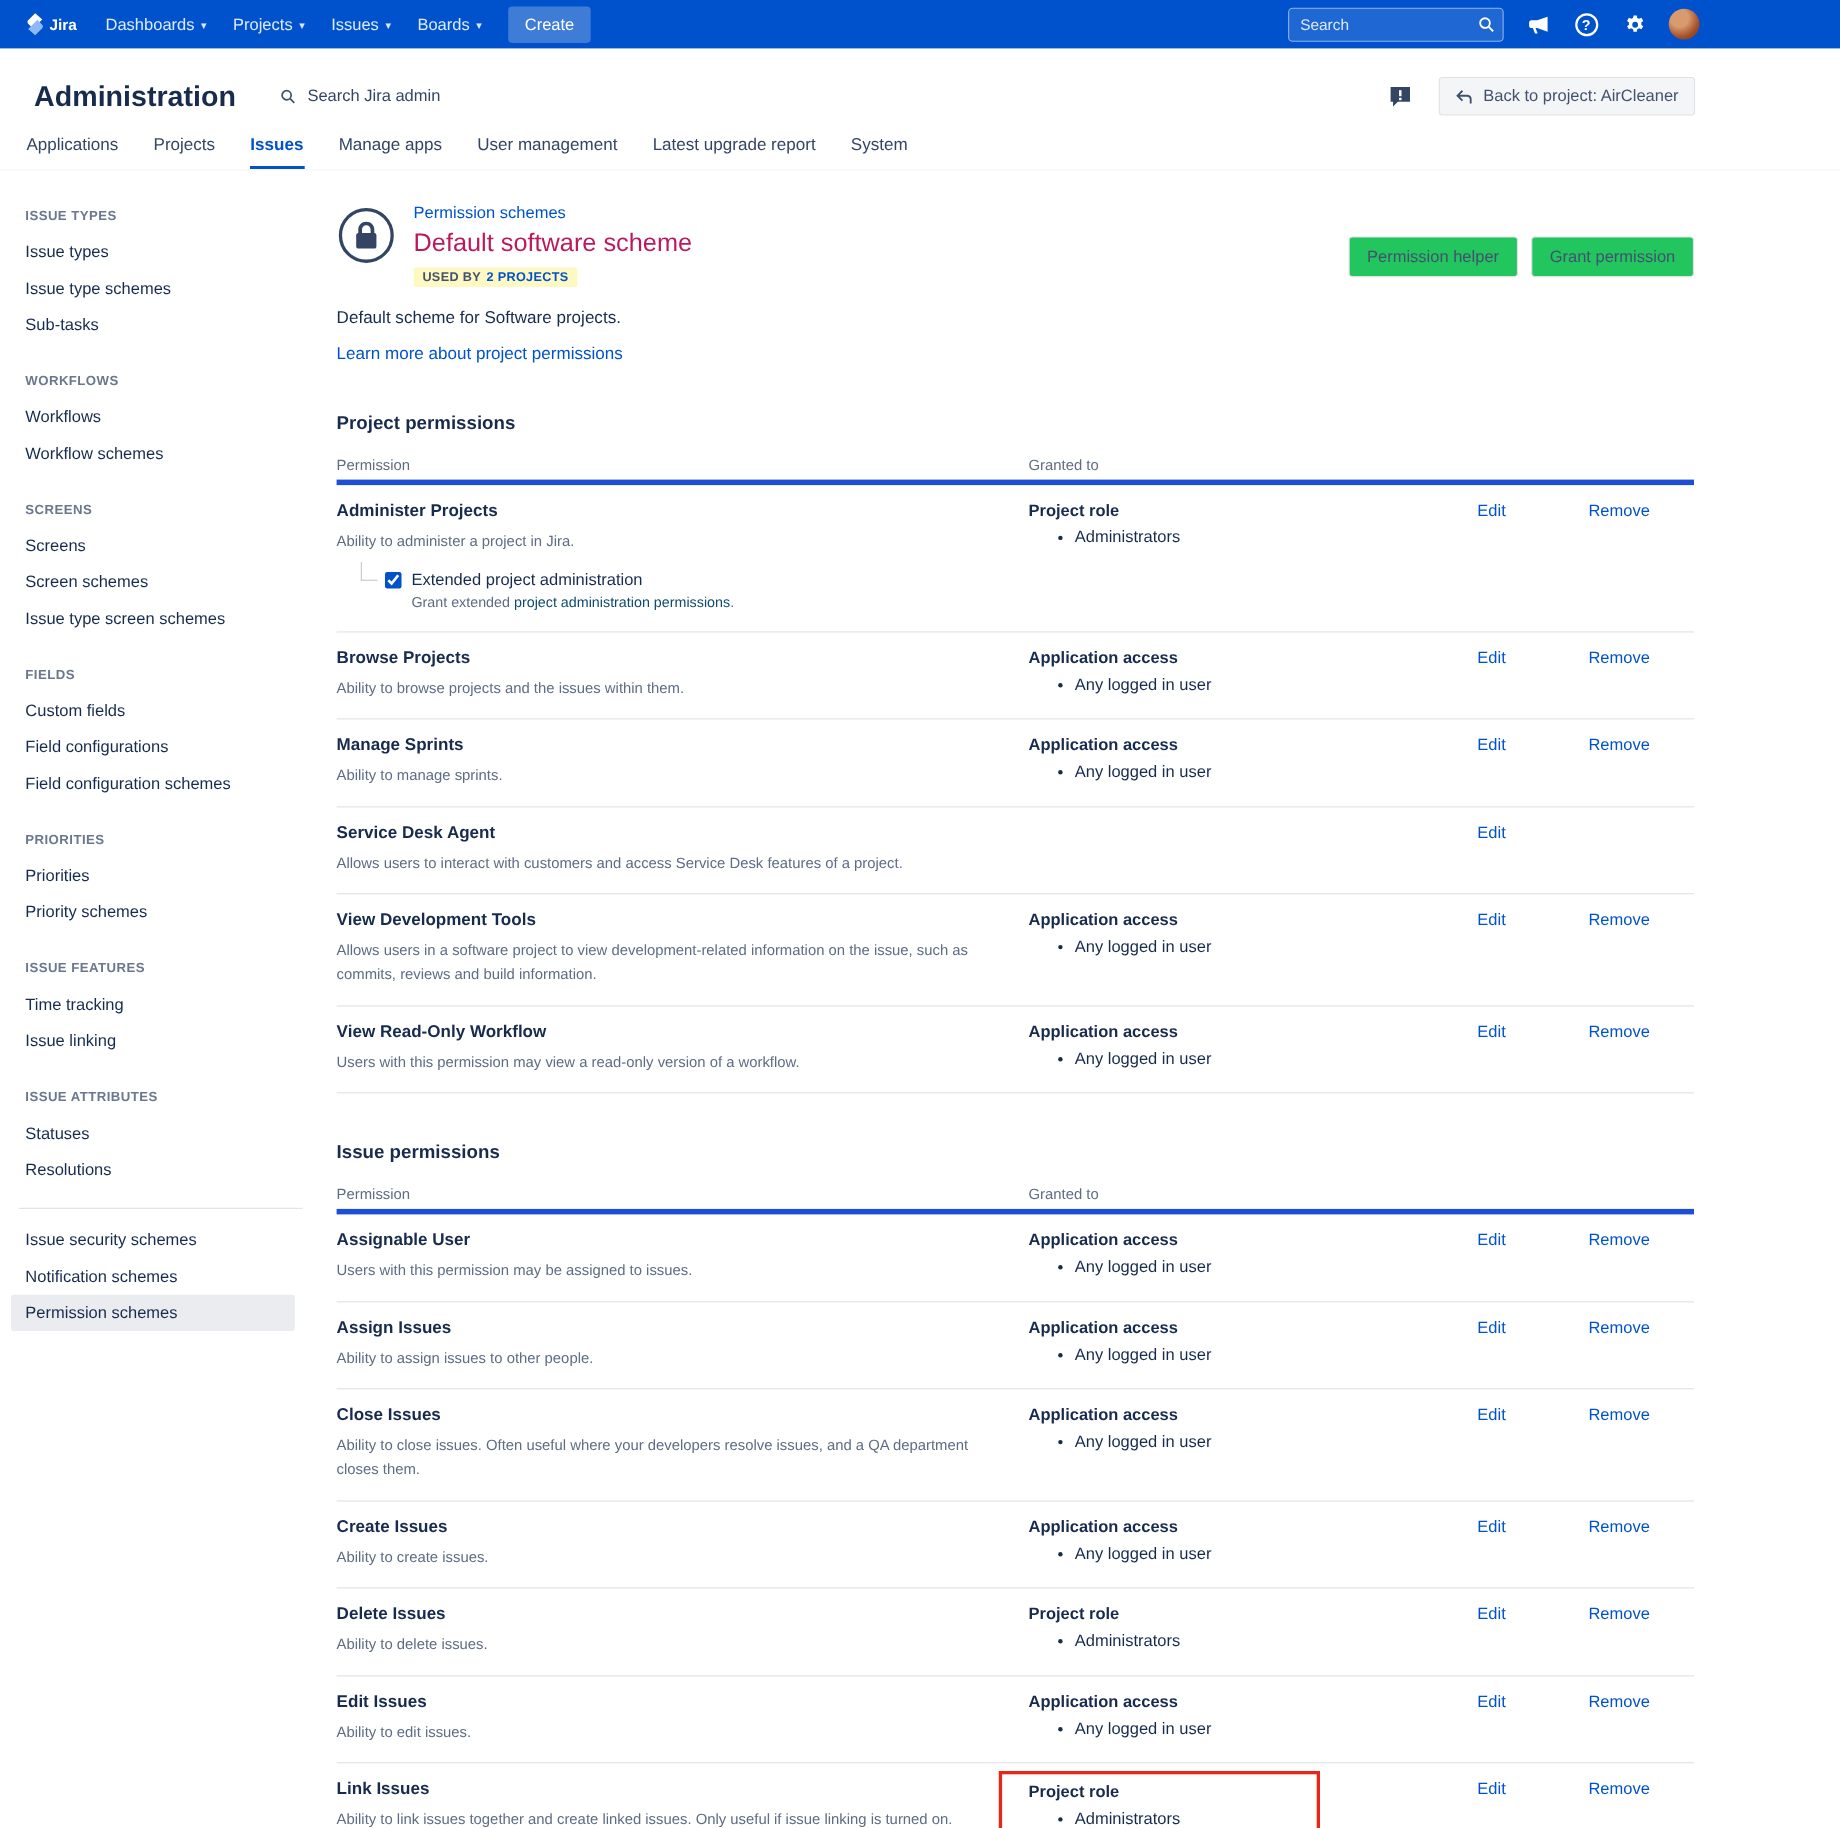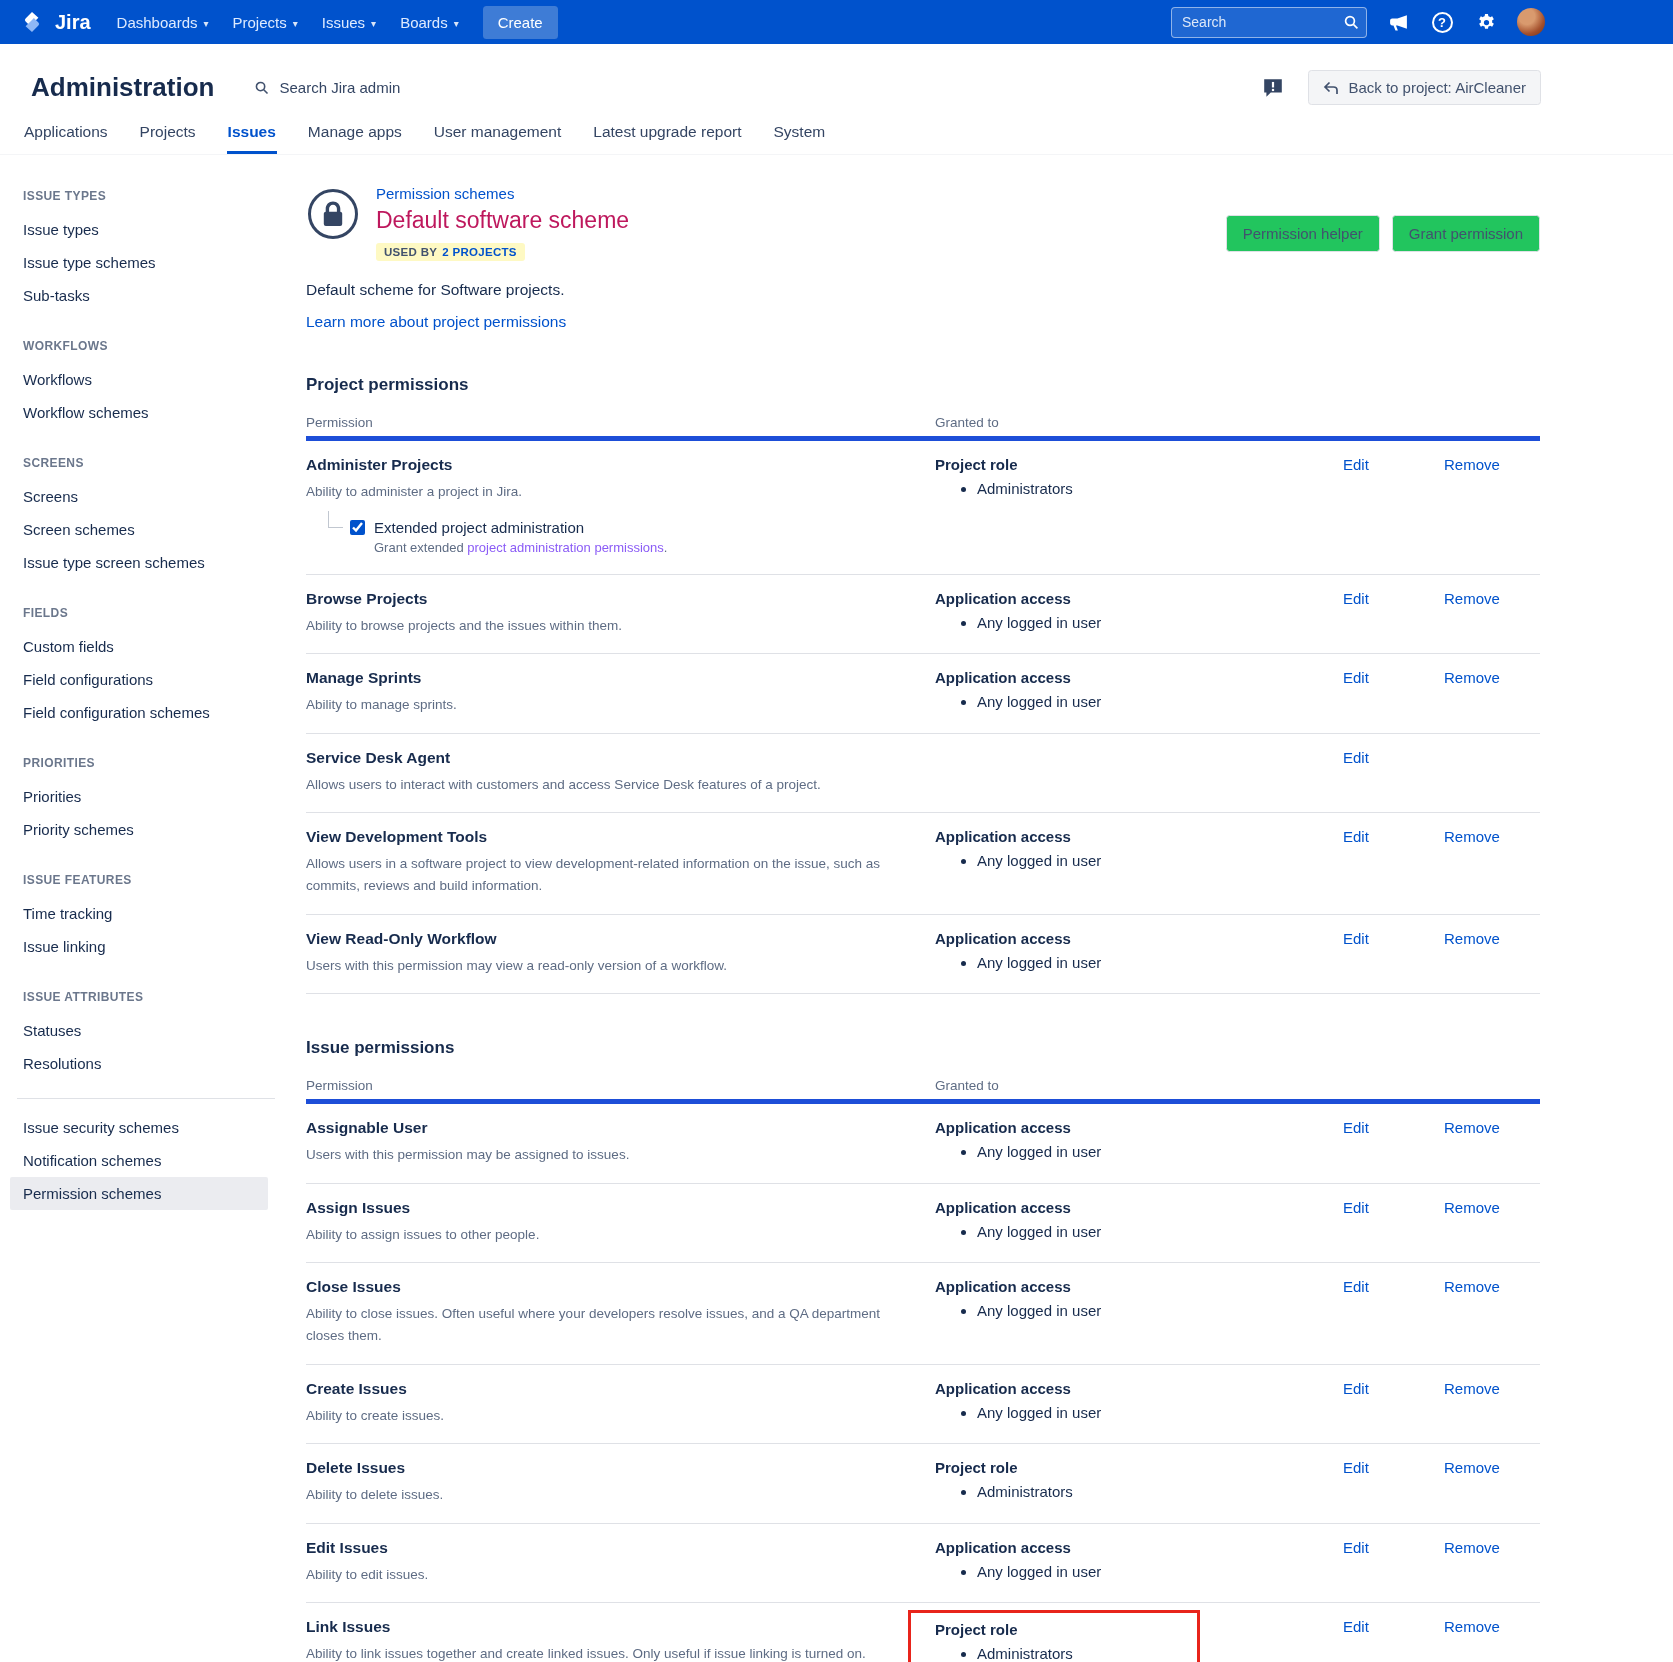--- a/index.html
+++ b/index.html
@@ -8,21 +8,21 @@
     width: 1673px; height: 1662px; overflow: hidden;
     font-family: "Liberation Sans", sans-serif;
     color: #172B4D; background: #fff;
   }
   a { text-decoration: none; cursor: pointer; }
   button { cursor: pointer; font-family: inherit; }
 
   
   .navbar { height: 44px; background: #0052CC; display: flex; align-items: center; justify-content: space-between; padding: 0 128px 0 14px; }
   .nav-left { display: flex; align-items: center; }
-  .brand { display: flex; align-items: center; gap: 11px; color: #fff; font-size: 20px; font-weight: 700; padding: 0 14px 0 6px; }
+  .brand { display: flex; align-items: center; gap: 1px; color: #fff; font-size: 14px; font-weight: 700; padding: 0 14px 0 6px; }
   .nav-item { display: flex; align-items: center; gap: 6px; color: #DEEBFF; font-size: 15px; font-weight: 500; padding: 7px 12px; border-radius: 3px; }
   .chev { font-size: 10px; color: rgba(255,255,255,.85); margin-top: 2px; }
   .create-btn { background: #3E7CD6; color: #fff; border: none; border-radius: 3.5px; font-size: 15px; font-weight: 500; padding: 8px 15px; margin-left: 12px; }
   .nav-right { display: flex; align-items: center; gap: 18px; }
   .nav-search { position: relative; }
   .nav-search input { width: 196px; height: 31px; border-radius: 4px; border: 1px solid rgba(255,255,255,.5); background: rgba(255,255,255,.12); color: #fff; padding: 0 32px 0 10px; font-size: 14px; font-family: inherit; outline: none; }
   .nav-search input::placeholder { color: rgba(255,255,255,.85); }
   .nav-search .mag { position: absolute; right: 8px; top: 7px; }
   .nav-icon { display: flex; align-items: center; justify-content: center; width: 26px; height: 26px; }
   .help-circle { width: 21px; height: 21px; border: 2px solid #fff; border-radius: 50%; color: #fff; font-size: 13px; font-weight: 700; display: flex; align-items: center; justify-content: center; }
@@ -83,21 +83,21 @@
   .action-link { font-size: 15px; color: #0052CC; }
   .granted-plain { }
   .red-box { border: 3px solid #E8241B; margin: -8px 0 0 -27px; padding: 8px 10px 12px 24px; width: 292px; }
 
   
   .ext-top { display: flex; align-items: center; margin-top: 16px; }
   .elbow { width: 15px; height: 17px; border-left: 1px solid #C1C7D0; border-bottom: 1px solid #C1C7D0; margin: -9px 7px 7px 22px; }
   .ext-cb { width: 15px; height: 15px; margin: 0 9px 0 0; accent-color: #0052CC; }
   .ext-label { font-size: 15px; color: #172B4D; }
   .ext-hint { font-size: 13px; color: #5E6C84; margin: 4px 0 2px 68px; }
-  .inline-link { color: #8b5cf6; }
+  .inline-link { color: #0c4a6e; }
 </style>
 </head>
 <body>
 
 <header class="navbar">
   <div class="nav-left">
     <a class="brand">
       <svg width="24" height="24" viewBox="0 0 24 24">
         <path fill="#ffffff" d="M12 2L5.6 8.4a2.2 2.2 0 0 0 0 3.1l4.5 4.5L12 14.1l6.4-6.4z"></path>
         <path fill="#8FB8F6" d="M12 22l6.4-6.4a2.2 2.2 0 0 0 0-3.1l-4.5-4.5L12 9.9l-6.4 6.4z"></path>

